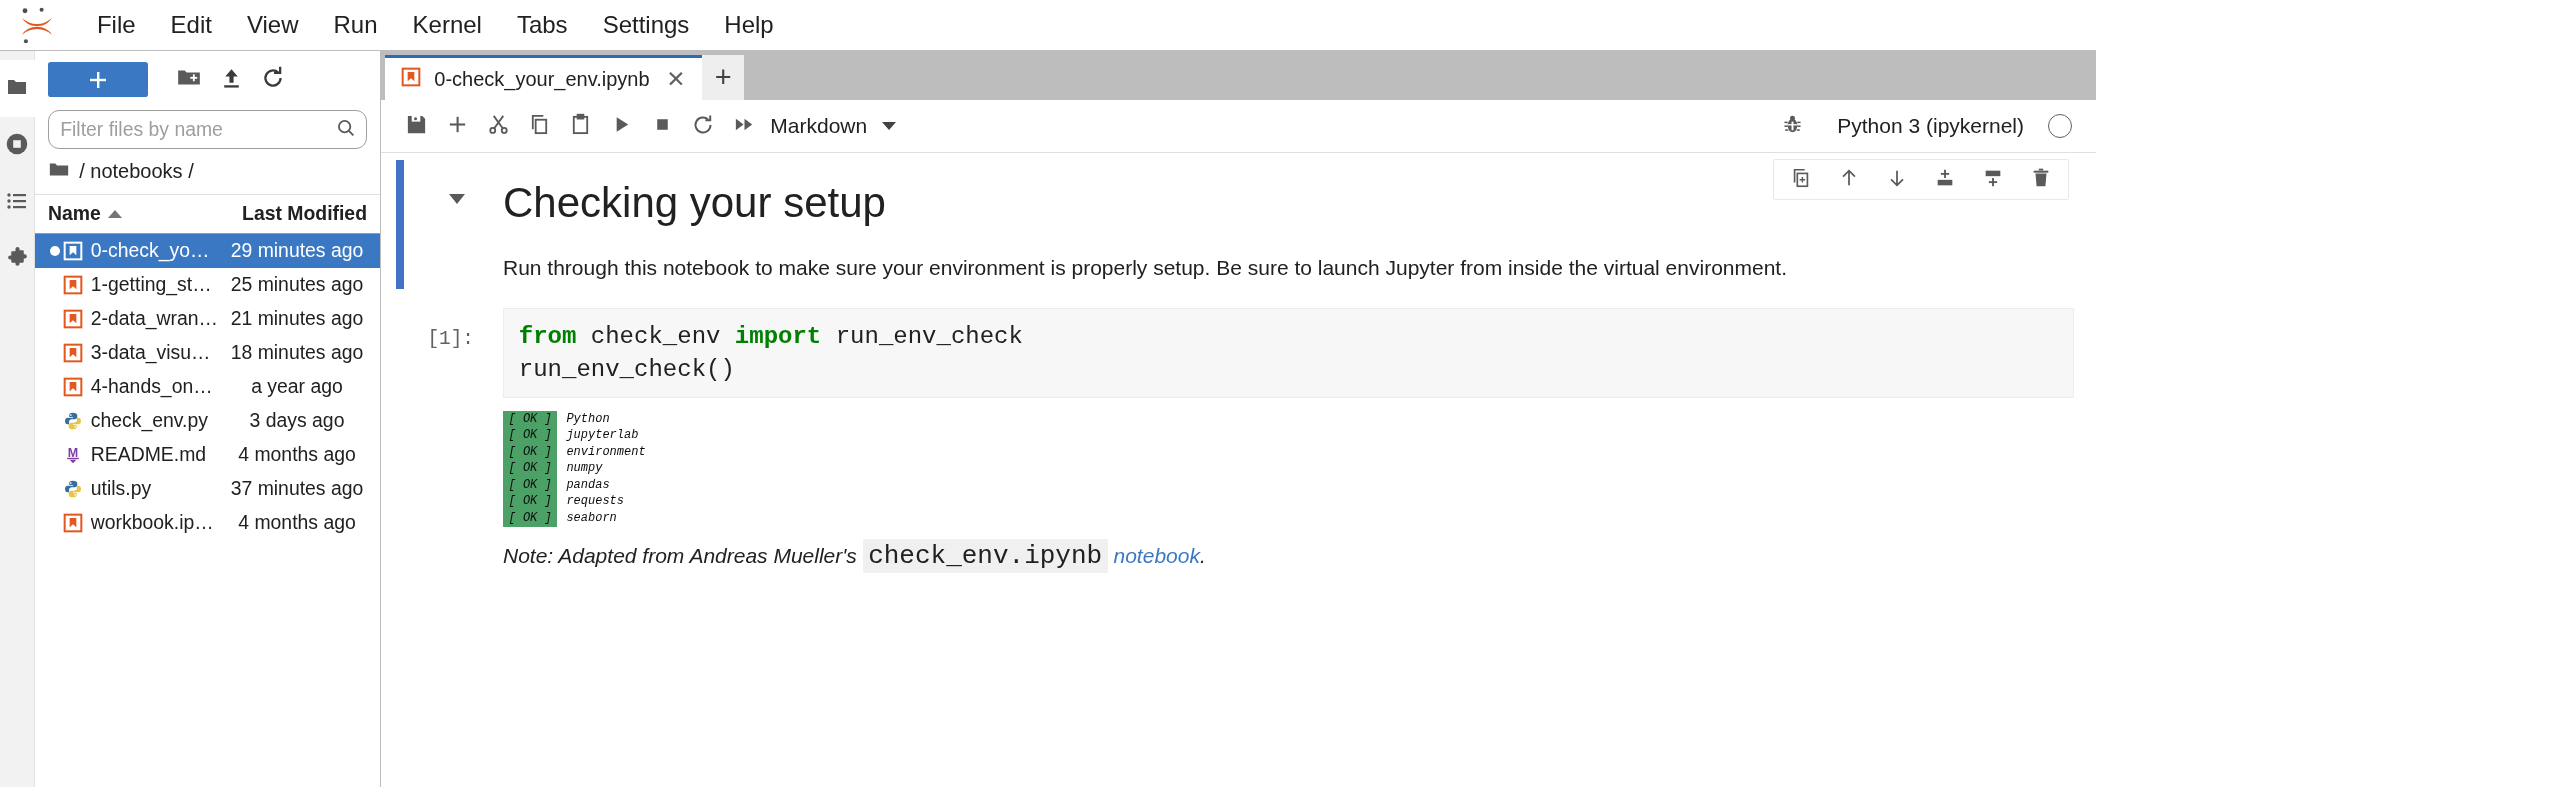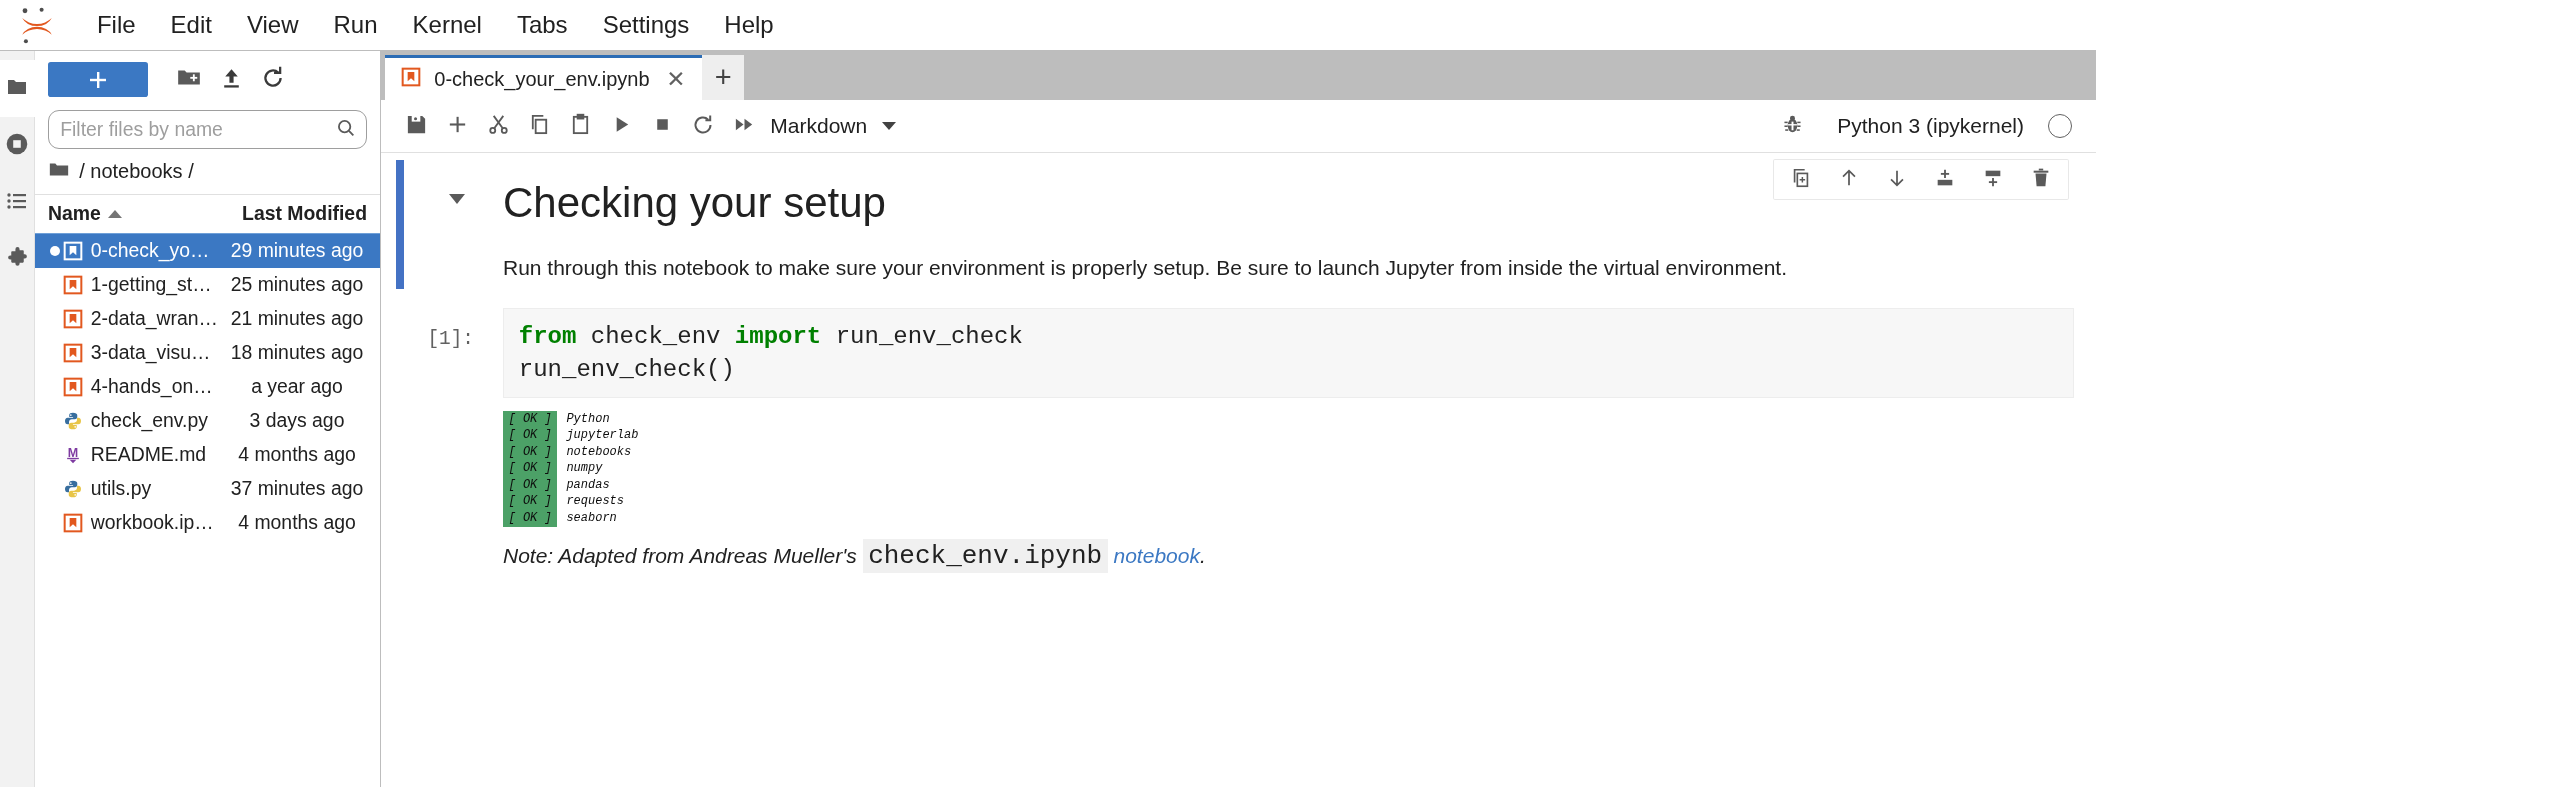--- a/index.html
+++ b/index.html
@@ -676,21 +676,21 @@
               <div class="out-line">
                 <span class="ok-badge">[ OK ]</span>
                 <span class="out-pkg">Python</span>
               </div>
               <div class="out-line">
                 <span class="ok-badge">[ OK ]</span>
                 <span class="out-pkg">jupyterlab</span>
               </div>
               <div class="out-line">
                 <span class="ok-badge">[ OK ]</span>
-                <span class="out-pkg">notebooks</span>
+                <span class="out-pkg">environment</span>
               </div>
               <div class="out-line">
                 <span class="ok-badge">[ OK ]</span>
                 <span class="out-pkg">numpy</span>
               </div>
               <div class="out-line">
                 <span class="ok-badge">[ OK ]</span>
                 <span class="out-pkg">pandas</span>
               </div>
               <div class="out-line">

